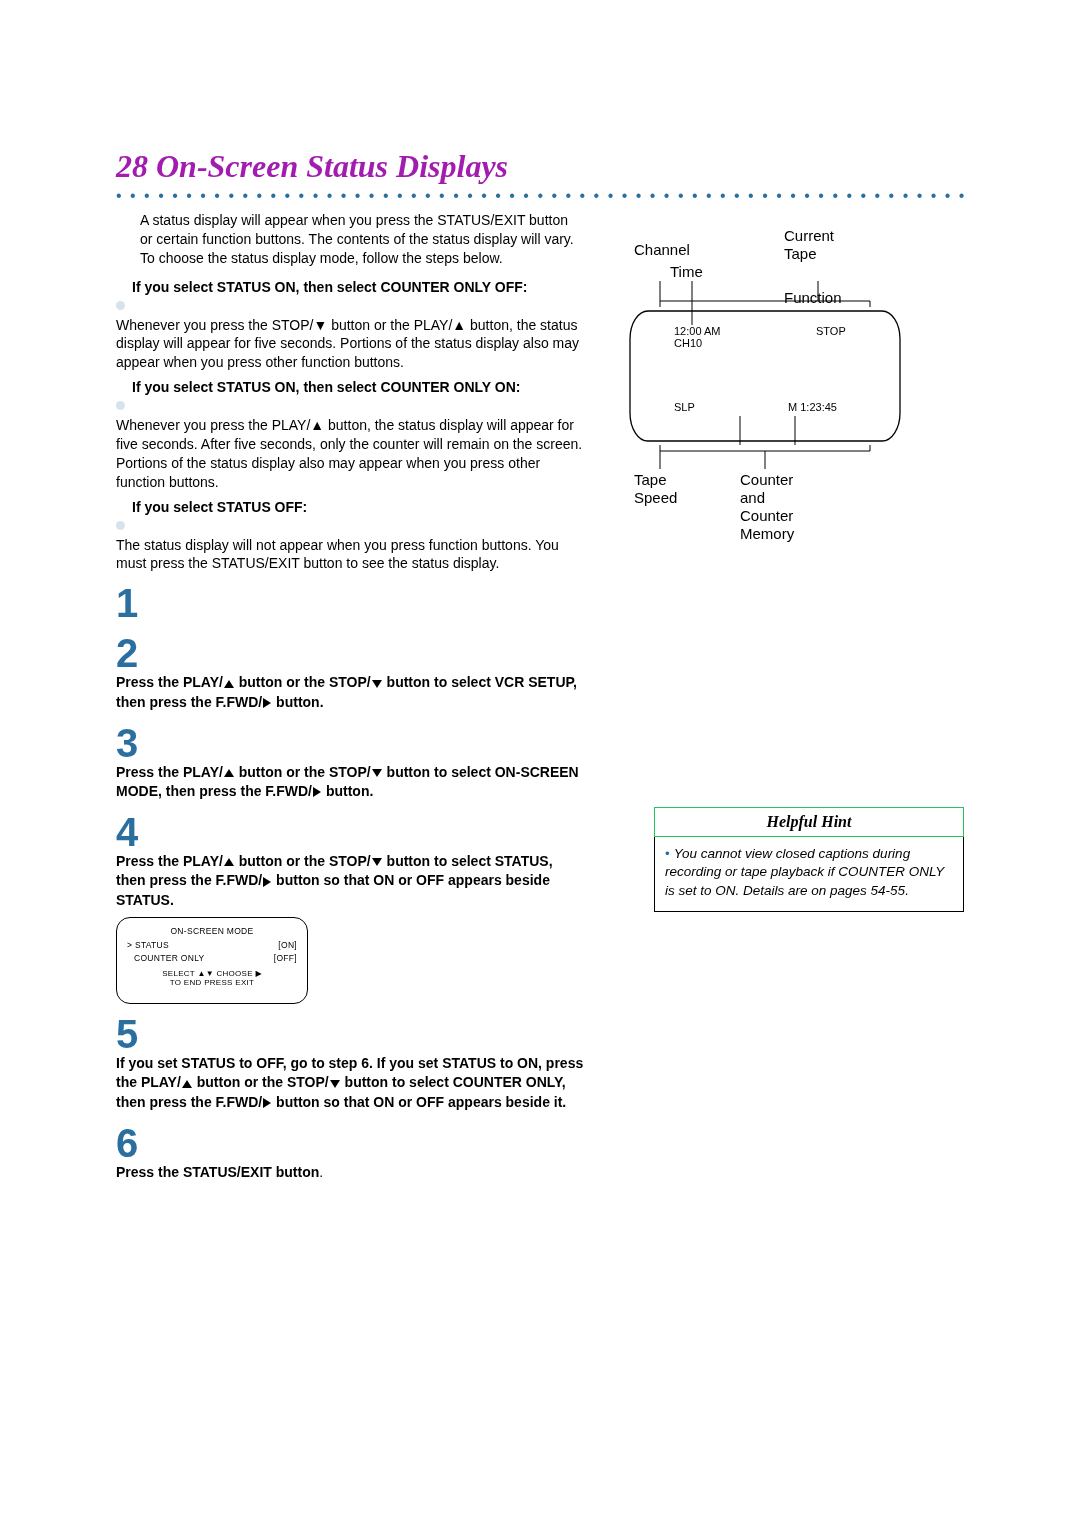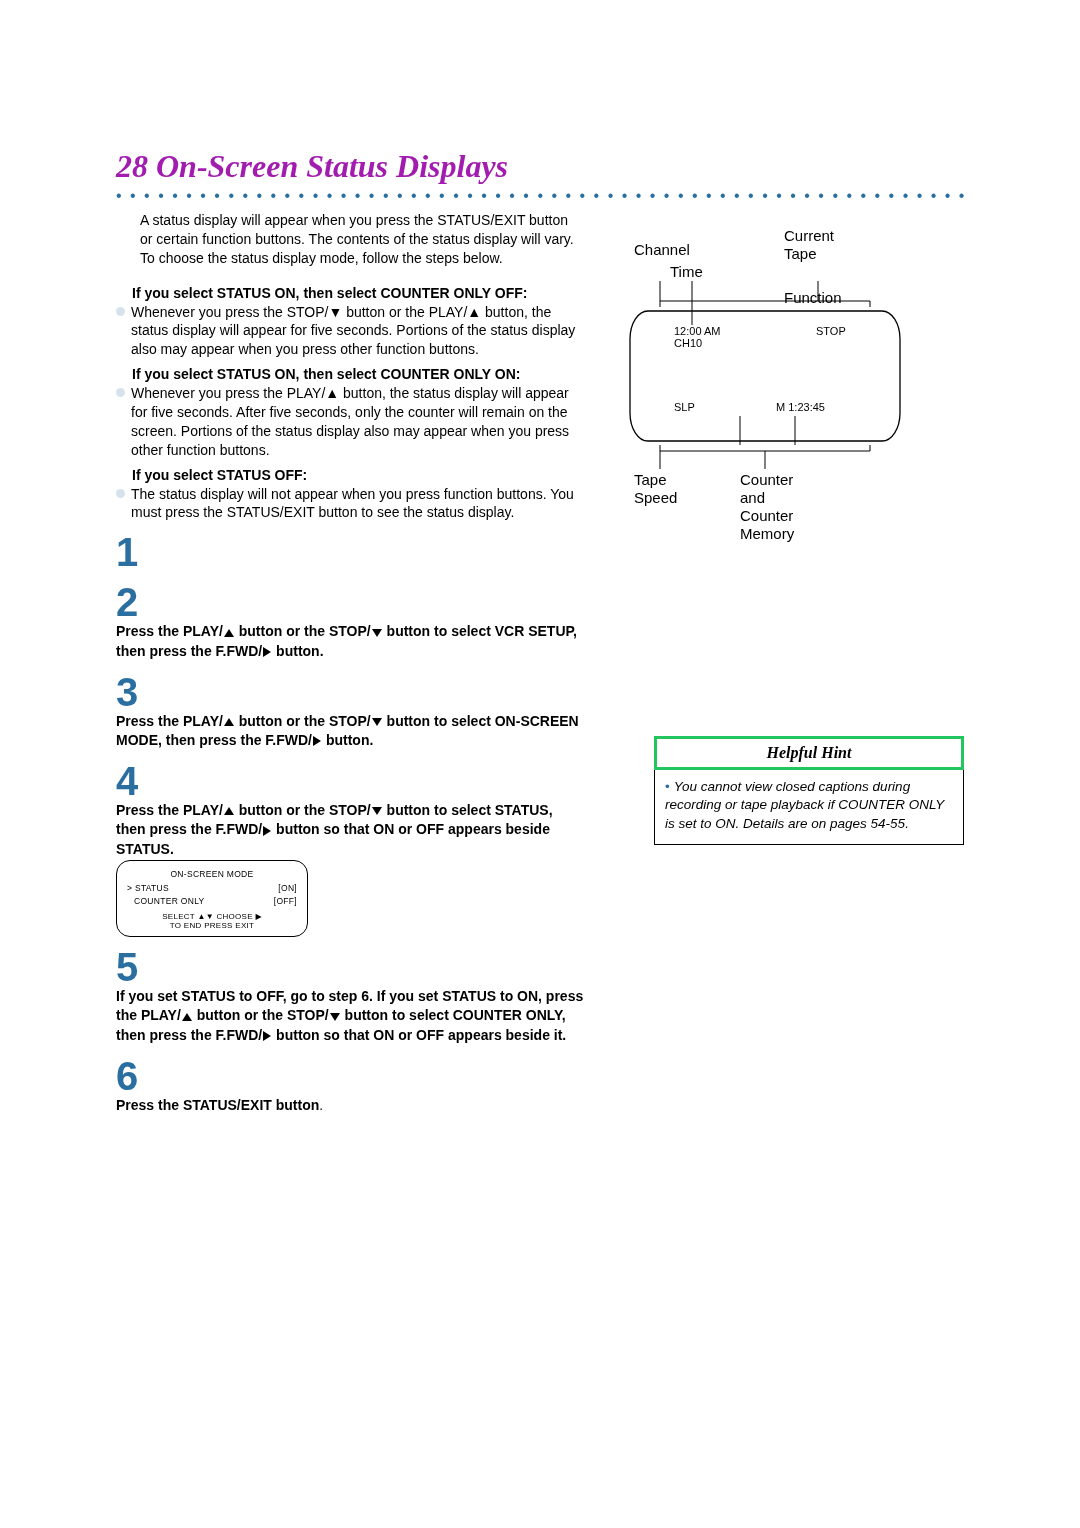--- a/index.html
+++ b/index.html
@@ -40,34 +40,35 @@
   .left {
     width: 468px;
   }
   .right {
     flex: 1;
   }
   .intro {
     font-size: 14px;
     line-height: 1.35;
     margin-left: 24px;
-    margin-bottom: 16px;
+    margin-bottom: 10px;
   }
   .cond {
     font-size: 14px;
     font-weight: bold;
     line-height: 1.35;
     padding-left: 16px;
   }
   .bullet-row {
     display: flex;
     gap: 6px;
     font-size: 14px;
     line-height: 1.35;
     margin-bottom: 6px;
+    flex-direction: column;
   }
   .disc {
     width: 9px; height: 9px; border-radius: 50%;
     background: #d6e3ed;
     flex: none;
     margin-top: 4px;
   }
   .step-num {
     font-family: Arial, Helvetica, sans-serif;
     font-weight: bold;
@@ -88,23 +89,24 @@
     vertical-align: middle;
     margin: 0 1px;
   }
   .tri-up { border-left:5px solid transparent; border-right:5px solid transparent; border-bottom:8px solid #000; }
   .tri-down { border-left:5px solid transparent; border-right:5px solid transparent; border-top:8px solid #000; }
   .tri-right { border-top:5px solid transparent; border-bottom:5px solid transparent; border-left:8px solid #000; }
   .osd-box {
     border: 1.5px solid #000;
     border-radius: 14px;
     width: 170px;
-    padding: 8px 10px 6px 10px;
+    padding: 8px 10px 16px 10px;
     font-size: 8.5px;
     letter-spacing: 0.3px;
+    margin-top: 6px;
     margin-bottom: 4px;
   }
   .osd-row { display:flex; justify-content:space-between; margin:3px 0; }
   .osd-row .l { white-space:nowrap; }
   .osd-footer { text-align:center; font-size:8px; line-height:1.15; margin-top:6px; }
   .tv-wrap {
     position: relative;
     width: 320px;
     margin-left: 12px;
     margin-top: 30px;
@@ -136,21 +138,21 @@
     font-size: 11px;
     font-family: Liberation Sans, sans-serif;
   }
   .hint-wrap {
     position: absolute;
     right: 116px;
     bottom: 330px;
     width: 310px;
   }
   .hint-title-box {
-    border: 3px solid #22c55e;
+    border: 1px solid #22c55e;
     text-align: center;
     padding: 5px 0;
     font-family: "Times New Roman", Times, serif;
     font-style: italic;
     font-weight: bold;
     font-size: 16px;
   }
   .hint-body {
     border: 1px solid #000;
     border-top: none;
@@ -273,21 +275,21 @@
           <line x1="145" y1="170" x2="145" y2="188" stroke="#000" stroke-width="1"></line>
 
           <line x1="120" y1="135" x2="120" y2="164" stroke="#000" stroke-width="1"></line>
           <line x1="175" y1="135" x2="175" y2="164" stroke="#000" stroke-width="1"></line>
         </svg>
 
         <div class="tv-text" style="left:54px; top:84px;">12:00 AM</div>
         <div class="tv-text" style="left:54px; top:96px;">CH10</div>
         <div class="tv-text" style="left:196px; top:84px;">STOP</div>
         <div class="tv-text" style="left:54px; top:160px;">SLP</div>
-        <div class="tv-text" style="left:112px; top:160px;padding-left:44px;">M  1:23:45</div>
+        <div class="tv-text" style="left:124px; top:160px;padding-left:44px;">M  1:23:45</div>
       </div>
     </div>
   </div>
 
   <div class="hint-wrap">
     <div class="hint-title-box">Helpful Hint</div>
     <div class="hint-body">
       <span class="dotb">•</span><span>You cannot view closed captions during recording or tape playback if COUNTER ONLY is set to ON. Details are on pages 54-55.</span>
     </div>
   </div>

